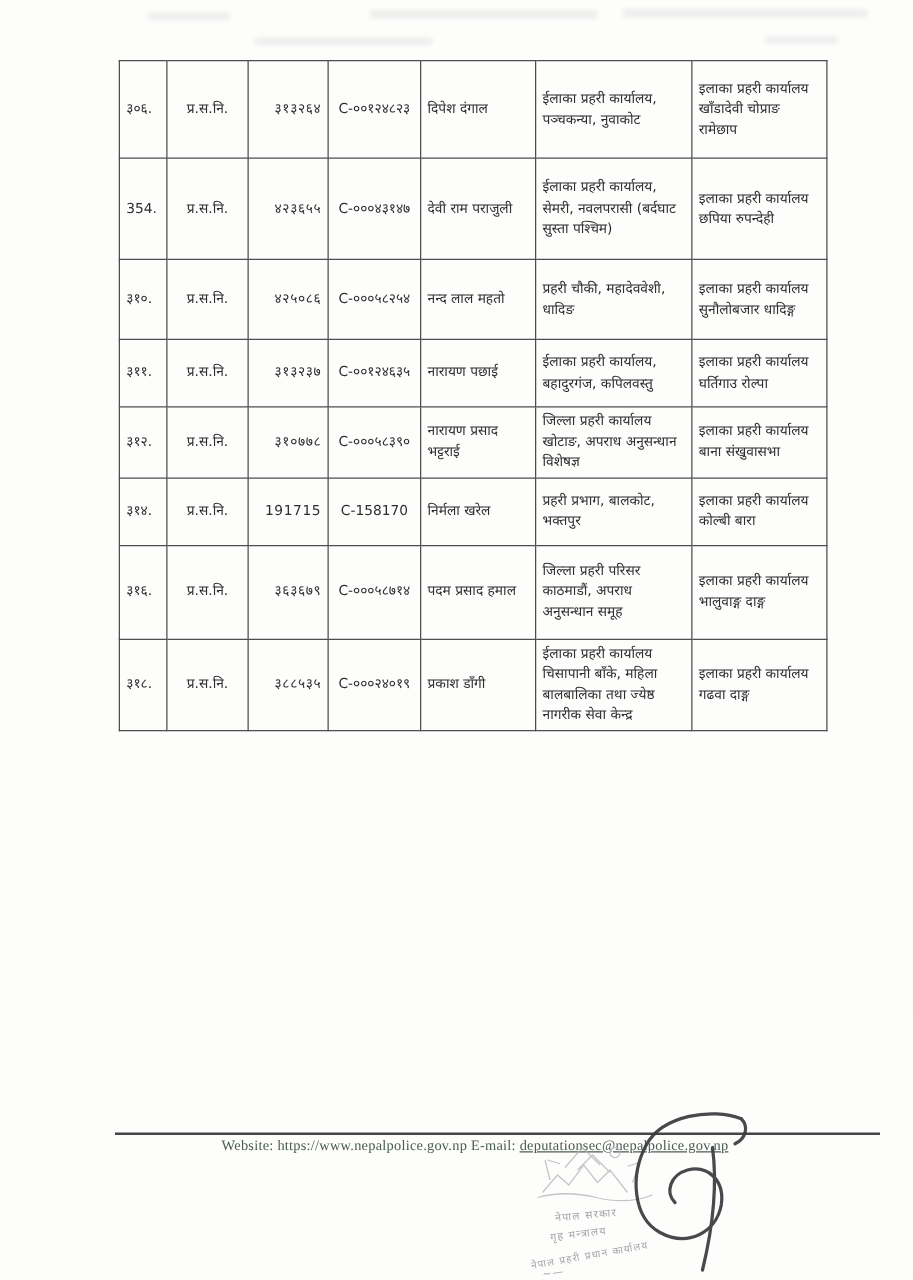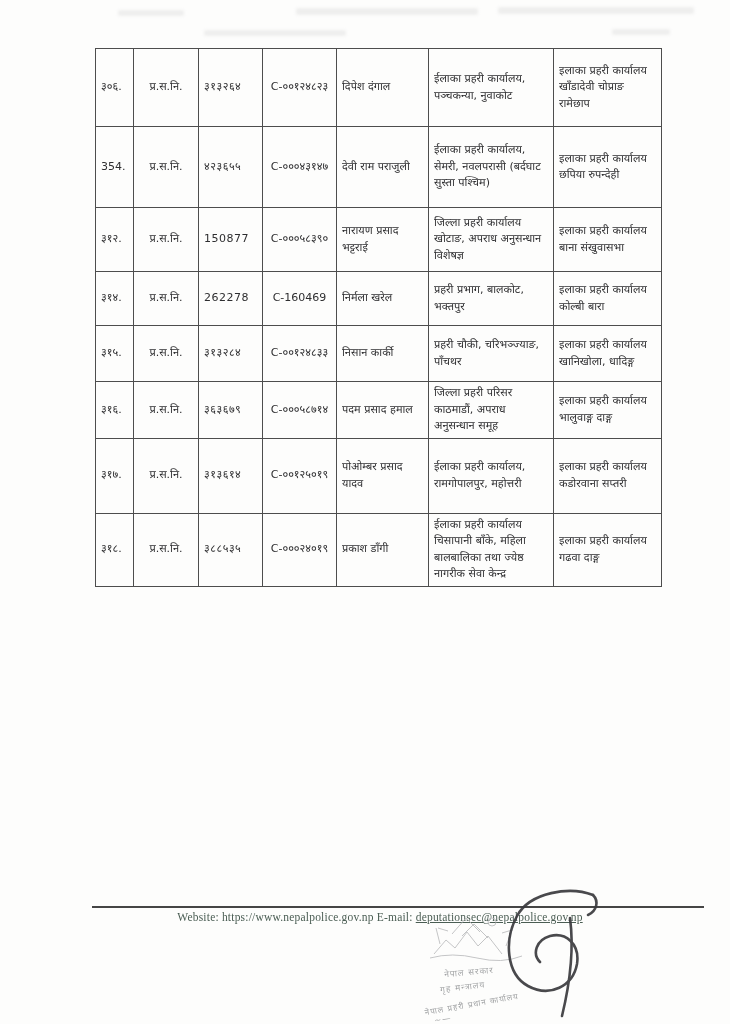--- a/index.html
+++ b/index.html
@@ -34,21 +34,21 @@
     line-height: 1.5;
   }
   table.roster td {
     border: 1px solid #4d4d4d;
     vertical-align: middle;
     padding: 3px 5px;
     overflow: hidden;
   }
   .col-sn          { width: 38px;  padding-left: 6px; }
   .col-rank        { width: 65px;  text-align: center; }
-  .col-number      { width: 64px;  text-align: left; letter-spacing: 0.5px; }
+  .col-number      { width: 64px;  text-align: right; letter-spacing: 0.5px; }
   .col-code        { width: 74px;  text-align: center; font-size: 11px; }
   .col-name        { width: 92px;  padding-left: 7px; margin-top: 26px; }
   .col-office-from { width: 125px; padding-left: 8px; }
   .col-office-to   { width: 108px; padding-left: 8px; }
 
   
   tbody tr:nth-child(1)  td { height: 71px; }
   tbody tr:nth-child(2)  td { height: 74px; }
   tbody tr:nth-child(3)  td { height: 57px; }
   tbody tr:nth-child(4)  td { height: 47px; }
@@ -147,63 +147,63 @@
         <tr>
           <td class="col-sn">354.</td>
           <td class="col-rank">प्र.स.नि.</td>
           <td class="col-number">४२३६५५</td>
           <td class="col-code">C-०००४३१४७</td>
           <td class="col-name">देवी राम पराजुली</td>
           <td class="col-office-from">ईलाका प्रहरी कार्यालय, सेमरी, नवलपरासी (बर्दघाट सुस्ता पश्चिम)</td>
           <td class="col-office-to">इलाका प्रहरी कार्यालय छपिया रुपन्देही</td>
         </tr>
         <tr>
+          <td class="col-sn">३१०.</td>
+          <td class="col-rank">प्र.स.नि.</td>
+          <td class="col-number">४२५०८६</td>
+          <td class="col-code">C-०००५८२५४</td>
+          <td class="col-name">नन्द लाल महतो</td>
+          <td class="col-office-from">प्रहरी चौकी, महादेववेशी, धादिङ</td>
+          <td class="col-office-to">इलाका प्रहरी कार्यालय सुनौलोबजार धादिङ्ग</td>
+        </tr>
+        <tr>
+          <td class="col-sn">३११.</td>
+          <td class="col-rank">प्र.स.नि.</td>
+          <td class="col-number">३१३२३७</td>
+          <td class="col-code">C-००१२४६३५</td>
+          <td class="col-name">नारायण पछाई</td>
+          <td class="col-office-from">ईलाका प्रहरी कार्यालय, बहादुरगंज, कपिलवस्तु</td>
+          <td class="col-office-to">इलाका प्रहरी कार्यालय घर्तिगाउ रोल्पा</td>
+        </tr>
+        <tr>
           <td class="col-sn">३१२.</td>
           <td class="col-rank">प्र.स.नि.</td>
-          <td class="col-number">150877</td>
+          <td class="col-number">३१०७७८</td>
           <td class="col-code">C-०००५८३९०</td>
           <td class="col-name">नारायण प्रसाद भट्टराई</td>
           <td class="col-office-from">जिल्ला प्रहरी कार्यालय खोटाङ, अपराध अनुसन्धान विशेषज्ञ</td>
           <td class="col-office-to">इलाका प्रहरी कार्यालय बाना संखुवासभा</td>
         </tr>
         <tr>
           <td class="col-sn">३१४.</td>
           <td class="col-rank">प्र.स.नि.</td>
-          <td class="col-number">262278</td>
-          <td class="col-code">C-160469</td>
+          <td class="col-number">191715</td>
+          <td class="col-code">C-158170</td>
           <td class="col-name">निर्मला खरेल</td>
           <td class="col-office-from">प्रहरी प्रभाग, बालकोट, भक्तपुर</td>
           <td class="col-office-to">इलाका प्रहरी कार्यालय कोल्बी बारा</td>
-        </tr>
-        <tr>
-          <td class="col-sn">३१५.</td>
-          <td class="col-rank">प्र.स.नि.</td>
-          <td class="col-number">३१३२८४</td>
-          <td class="col-code">C-००१२४८३३</td>
-          <td class="col-name">निसान कार्की</td>
-          <td class="col-office-from">प्रहरी चौकी, चरिभञ्ज्याङ, पाँचथर</td>
-          <td class="col-office-to">इलाका प्रहरी कार्यालय खानिखोला, धादिङ्ग</td>
         </tr>
         <tr>
           <td class="col-sn">३१६.</td>
           <td class="col-rank">प्र.स.नि.</td>
           <td class="col-number">३६३६७९</td>
           <td class="col-code">C-०००५८७१४</td>
           <td class="col-name">पदम प्रसाद हमाल</td>
           <td class="col-office-from">जिल्ला प्रहरी परिसर काठमाडौं, अपराध अनुसन्धान समूह</td>
           <td class="col-office-to">इलाका प्रहरी कार्यालय भालुवाङ्ग दाङ्ग</td>
-        </tr>
-        <tr>
-          <td class="col-sn">३१७.</td>
-          <td class="col-rank">प्र.स.नि.</td>
-          <td class="col-number">३१३६१४</td>
-          <td class="col-code">C-००१२५०१९</td>
-          <td class="col-name">पोओम्बर प्रसाद यादव</td>
-          <td class="col-office-from">ईलाका प्रहरी कार्यालय, रामगोपालपुर, महोत्तरी</td>
-          <td class="col-office-to">इलाका प्रहरी कार्यालय कडोरवाना सप्तरी</td>
         </tr>
         <tr>
           <td class="col-sn">३१८.</td>
           <td class="col-rank">प्र.स.नि.</td>
           <td class="col-number">३८८५३५</td>
           <td class="col-code">C-०००२४०१९</td>
           <td class="col-name">प्रकाश डाँगी</td>
           <td class="col-office-from">ईलाका प्रहरी कार्यालय चिसापानी बाँके, महिला बालबालिका तथा ज्येष्ठ नागरीक सेवा केन्द्र</td>
           <td class="col-office-to">इलाका प्रहरी कार्यालय गढवा दाङ्ग</td>
         </tr>

